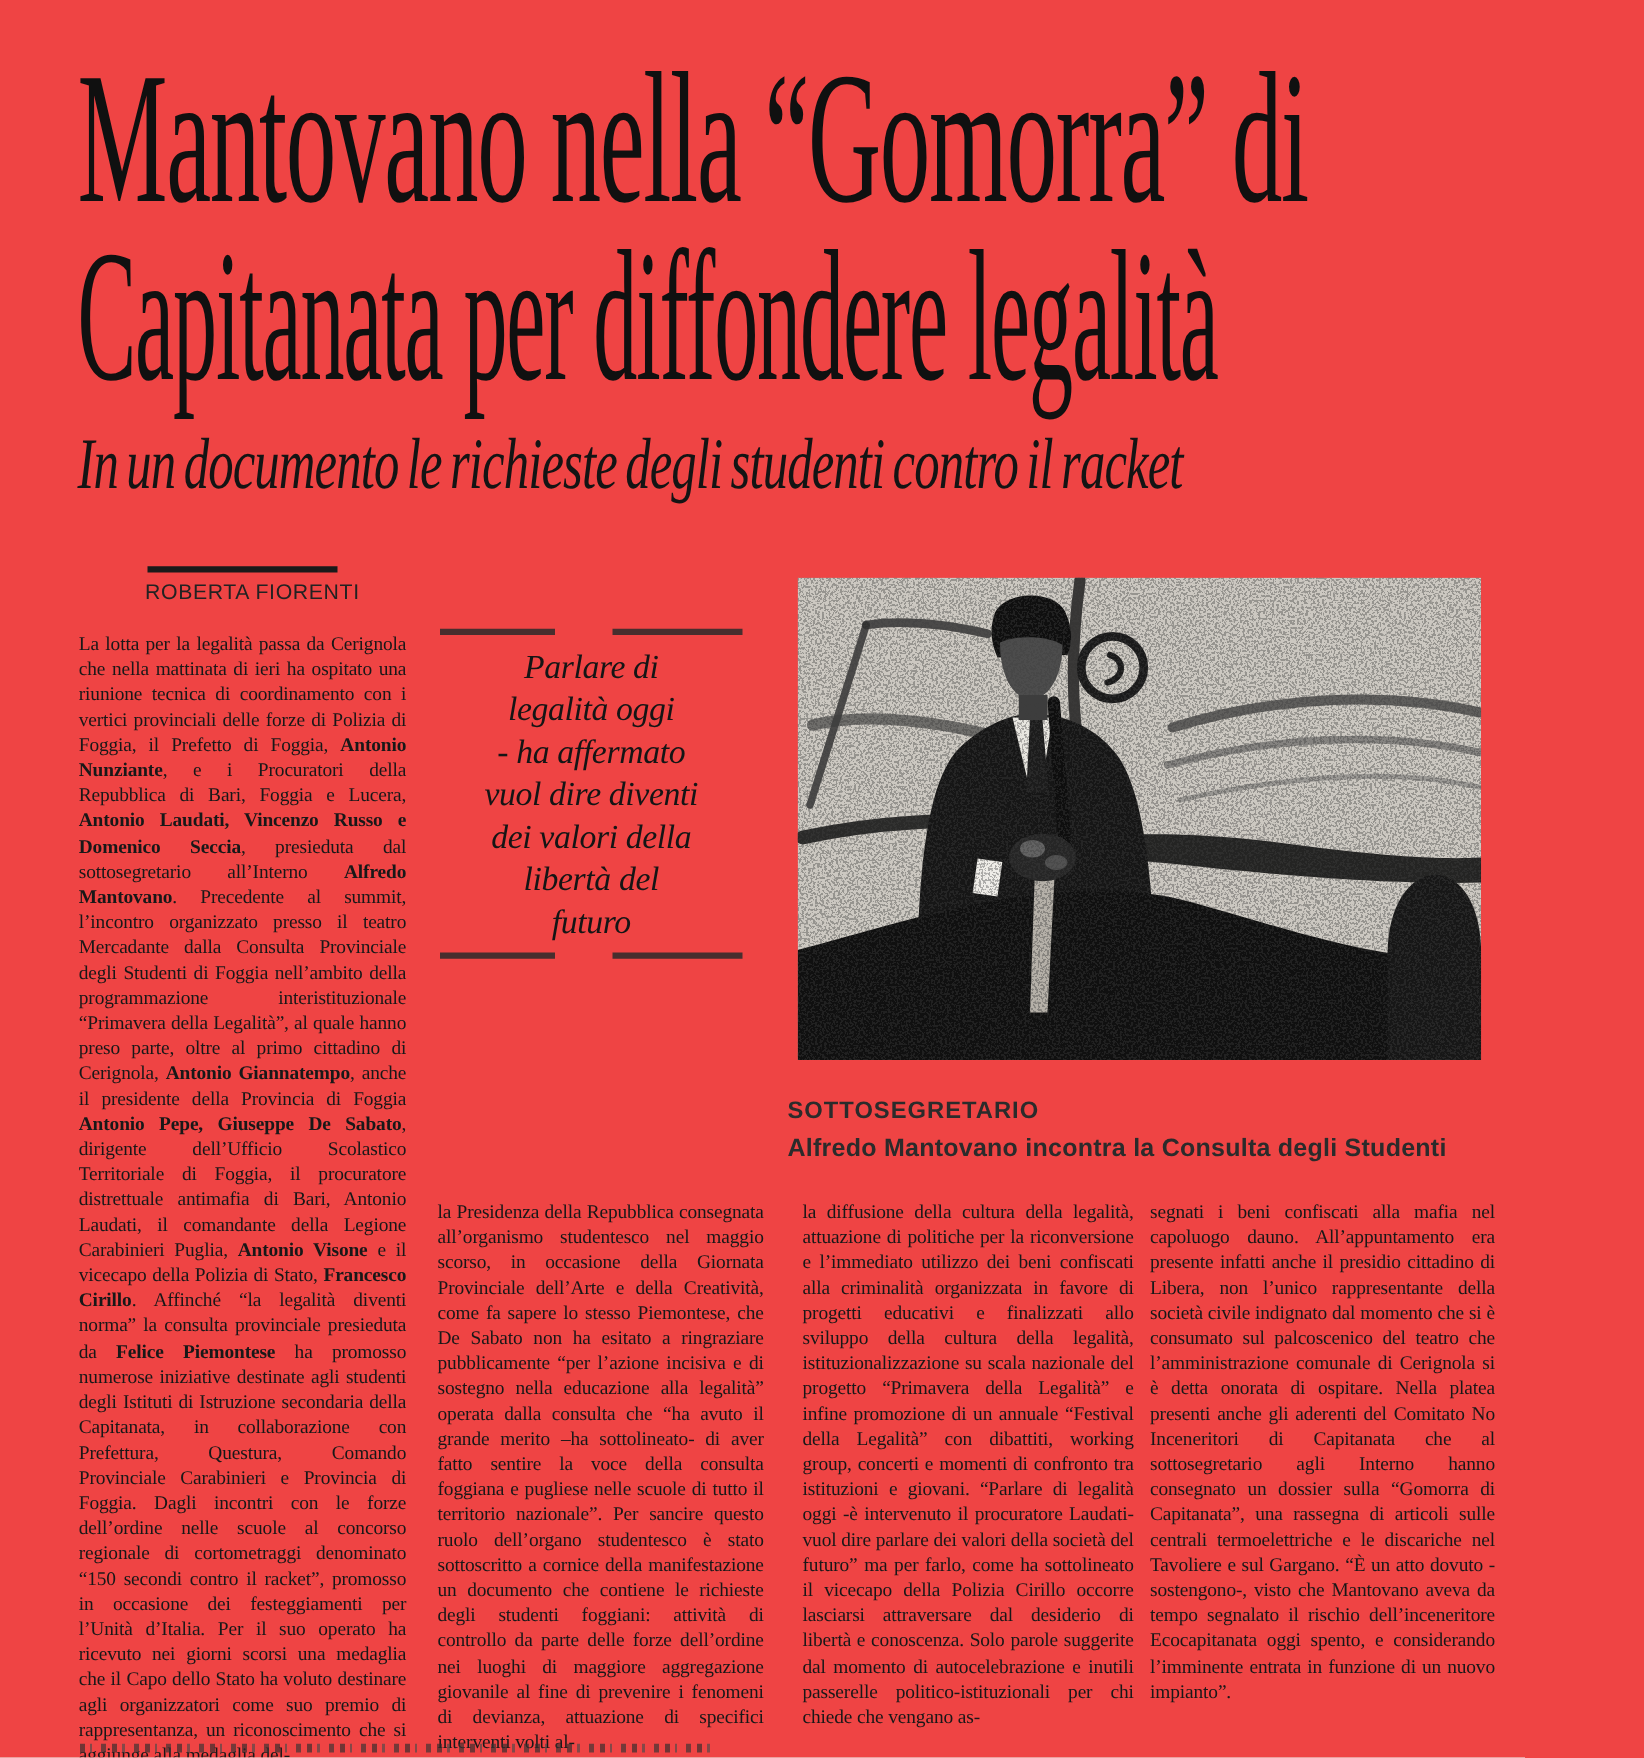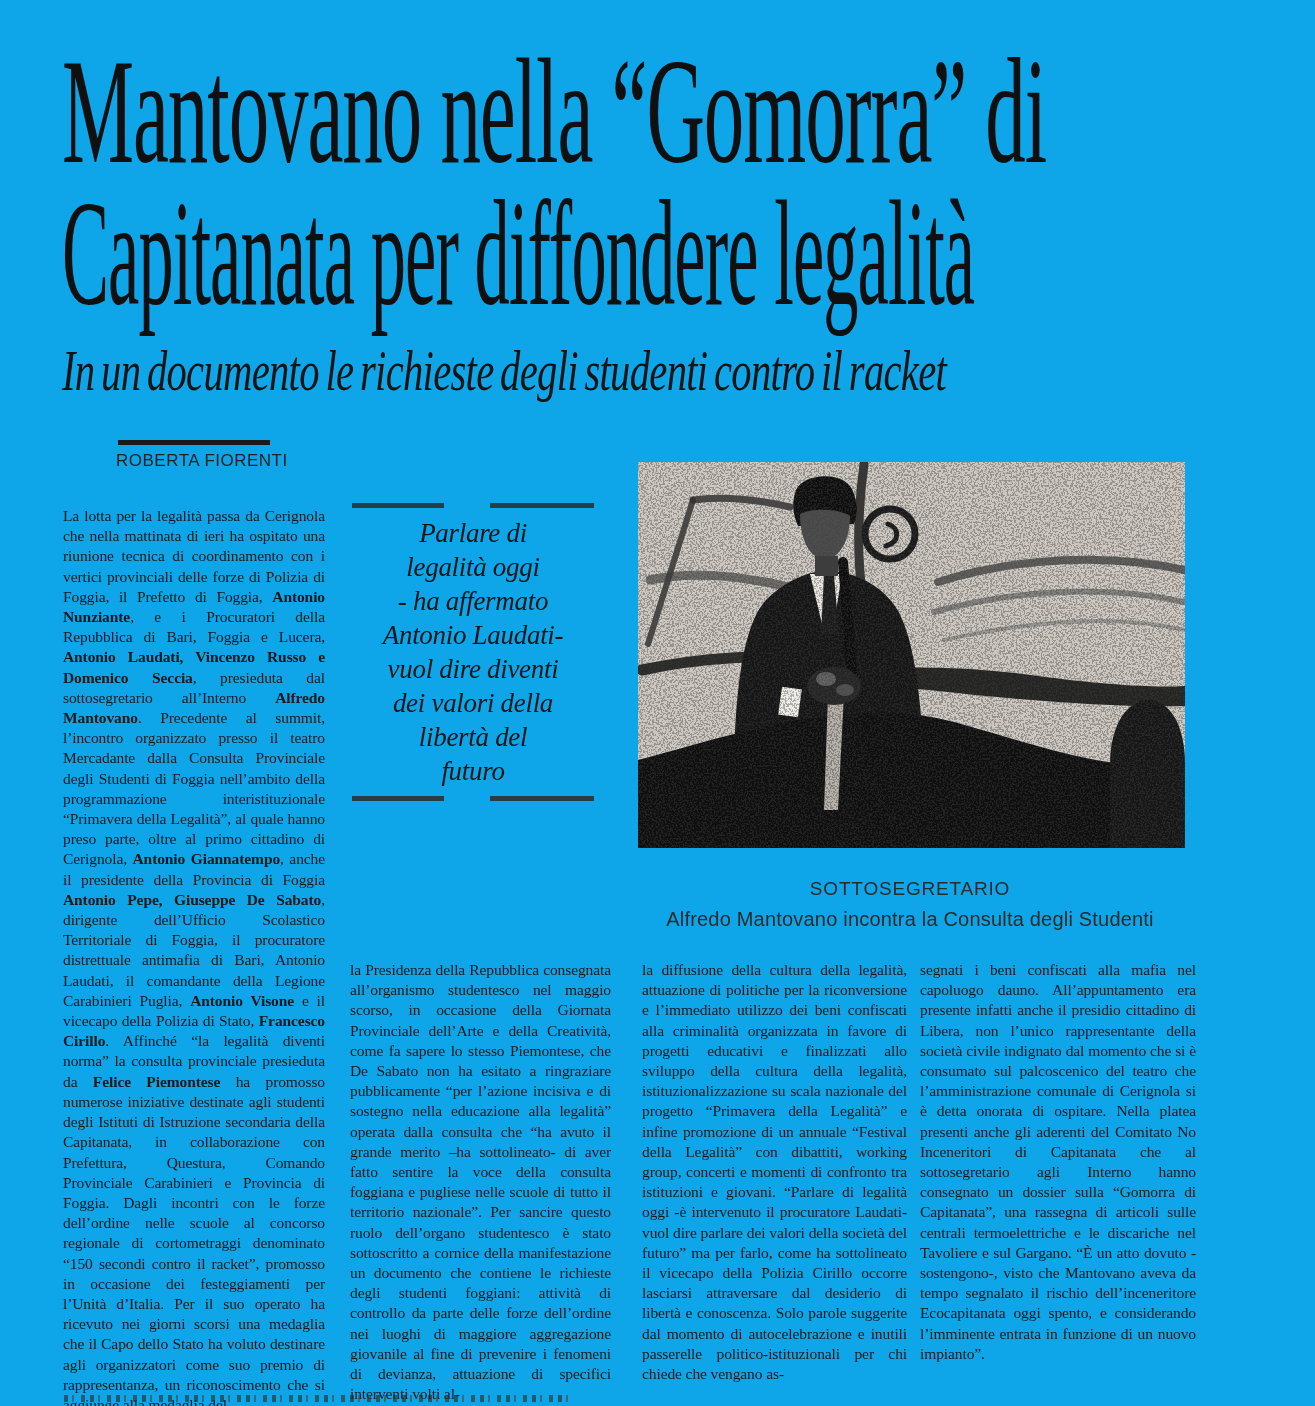--- a/index.html
+++ b/index.html
@@ -1,33 +1,33 @@
 <!DOCTYPE html>
 <html><head>
 <meta charset="utf-8">
 <style>
   html,body{margin:0;padding:0;background:#e9e7e3;}
   .page{
     position:relative;width:1315px;height:1406px;margin:0 auto;
-    background:#0ea5e9;overflow:hidden;color:#141414;
+    background:#ef4444;overflow:hidden;color:#141414;
     font-family:"Liberation Serif",serif;
   }
   
   .headline{position:absolute;left:62px;top:40px;margin:0;font-weight:normal;color:#101010;}
   .headline .hl{display:block;white-space:nowrap;font-size:150px;line-height:142px;
     letter-spacing:-2px;transform-origin:0 50%;}
   .headline .hl1{transform:scaleX(.54);}
   .headline .hl2{transform:scaleX(.47);}
   
   .subhead{position:absolute;left:62px;top:338px;margin:0;font-weight:normal;
     font-style:italic;font-size:58px;line-height:66px;white-space:nowrap;
     letter-spacing:-1px;word-spacing:-4px;color:#141414;
     transform:scaleX(.70);transform-origin:0 0;}
   
-  .byline{position:absolute;left:116px;top:440px;width:156px;text-align:right;}
+  .byline{position:absolute;left:116px;top:453px;width:156px;text-align:right;}
   .byline-rule{display:block;height:5px;background:#1a1a1a;margin:0 2px 6px 2px;}
   .byline-name{font-family:"Liberation Sans",sans-serif;font-size:17px;
     letter-spacing:.5px;color:#222;white-space:nowrap;}
   
   .col{position:absolute;top:960px;text-align:justify;font-size:15.5px;
     line-height:20.2px;letter-spacing:-.1px;color:#181818;}
   .col .b{font-weight:bold;}
   .col1{left:63px;top:506px;width:262px;}
   .col2{left:350px;width:261px;}
   .col3{left:642px;width:265px;}
@@ -38,22 +38,22 @@
   .qrule{display:flex;justify-content:space-between;padding:0 4px;}
   .qrule span{display:block;height:5px;background:#2a2a2a;width:92px;opacity:.85;}
   .qrule span:last-child{width:104px;}
   .qtext{margin:8px 0;font-style:italic;font-size:27px;line-height:34px;
     text-align:center;color:#151515;letter-spacing:-.3px;}
   
   .photo{position:absolute;left:638px;top:462px;width:547px;height:386px;margin:0;
     overflow:hidden;}
   .photo svg{display:block;}
   
-  .caption{position:absolute;left:630px;top:874px;width:560px;text-align:center;
-    font-family:"Liberation Sans",sans-serif;color:#2b2b2b;}
+  .caption{position:absolute;left:630px;top:874px;width:560px;
+    font-family:"Liberation Sans",sans-serif;color:#2b2b2b;font-weight:bold;}
   .caption-kicker{font-size:19px;line-height:30px;letter-spacing:.8px;}
   .caption-line{font-size:20px;line-height:30px;letter-spacing:.2px;}
   
   .artifact{position:absolute;left:64px;top:1395px;width:505px;height:7px;opacity:.65;
     background:repeating-linear-gradient(90deg,#2c2c2c 0 4px,transparent 4px 8px,
       #4a4a4a 8px 10px,transparent 10px 17px,#333 17px 21px,transparent 21px 26px);}
 </style>
 </head>
 <body>
 
@@ -75,21 +75,20 @@
 
   <div class="quote-block">
     <div class="qrule">
         <span></span>
         <span></span>
       </div>
     <div class="qtext">
         <div>Parlare di</div>
         <div>legalità oggi</div>
         <div>- ha affermato</div>
-        <div>Antonio Laudati-</div>
         <div>vuol dire diventi</div>
         <div>dei valori della</div>
         <div>libertà del</div>
         <div>futuro</div>
       </div>
     <div class="qrule">
         <span></span>
         <span></span>
       </div>
   </div>

